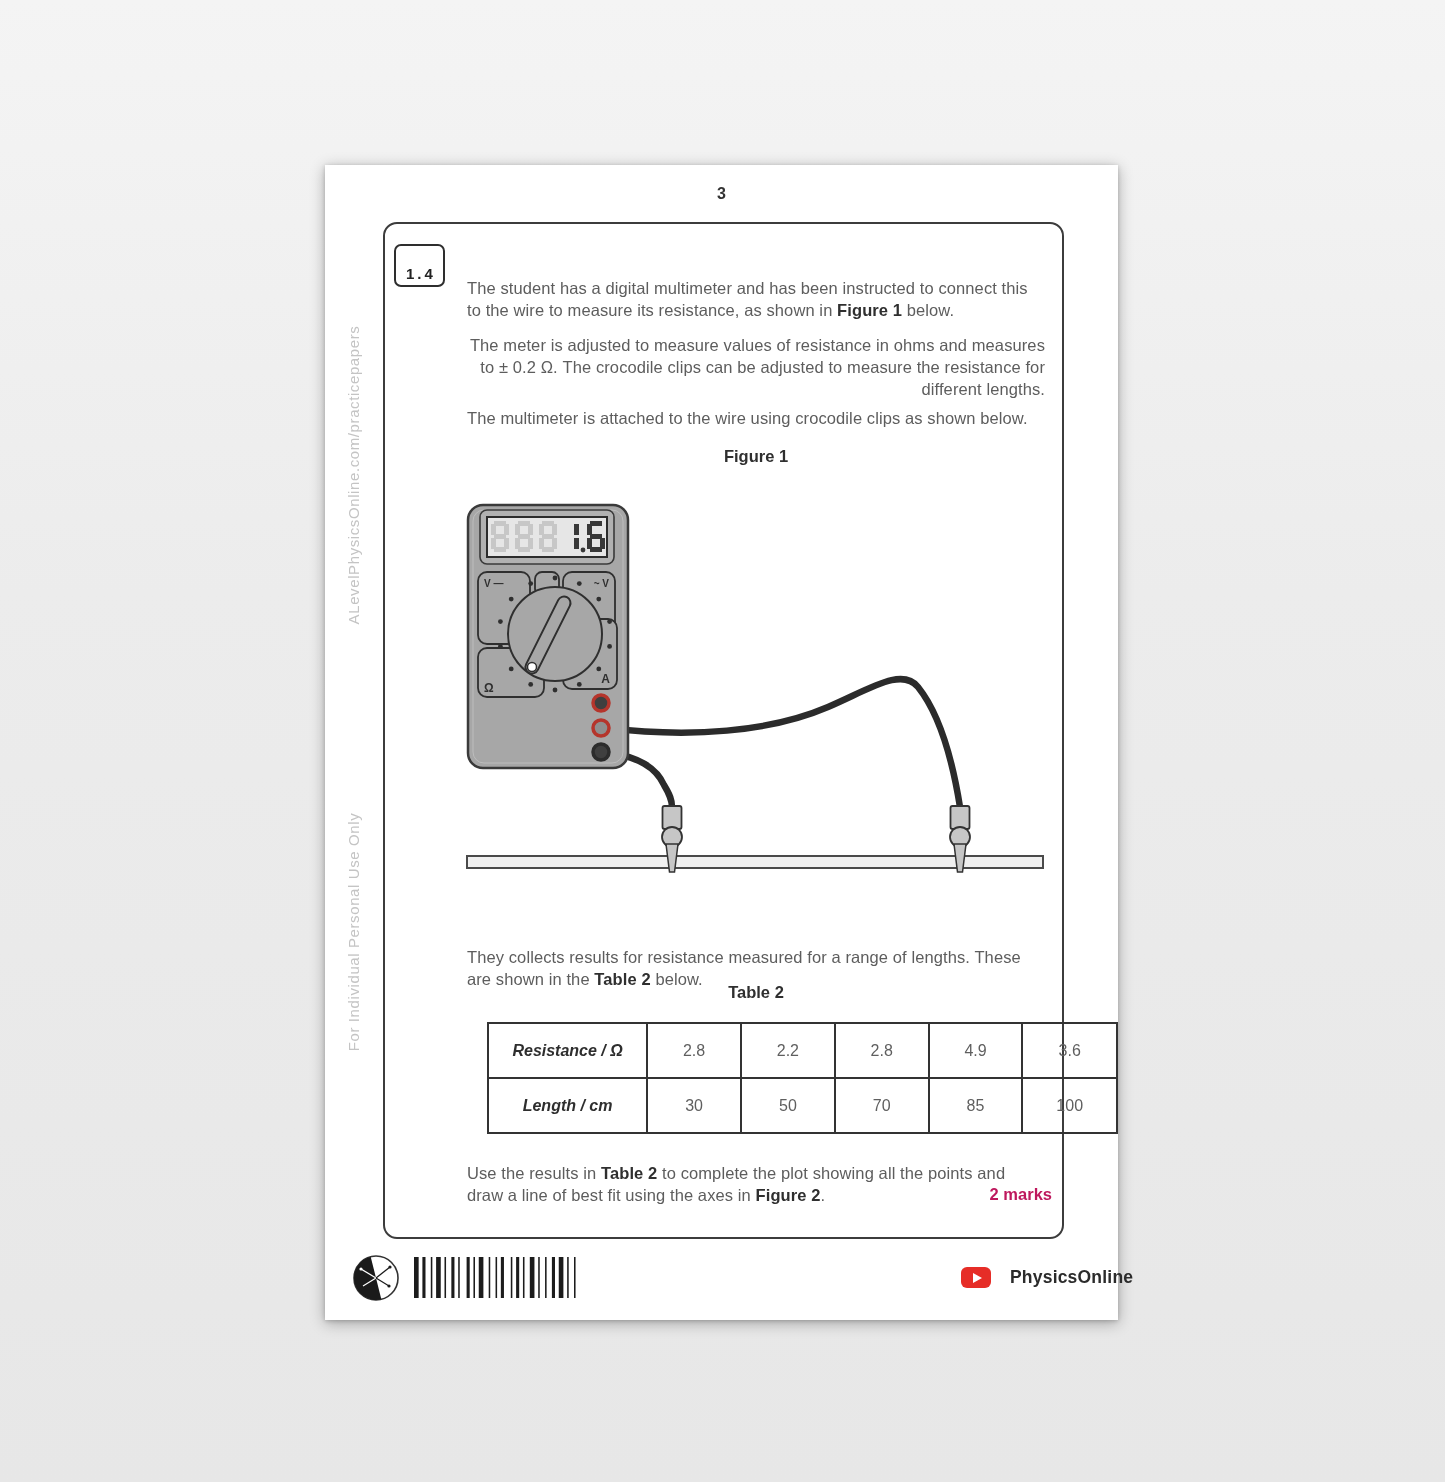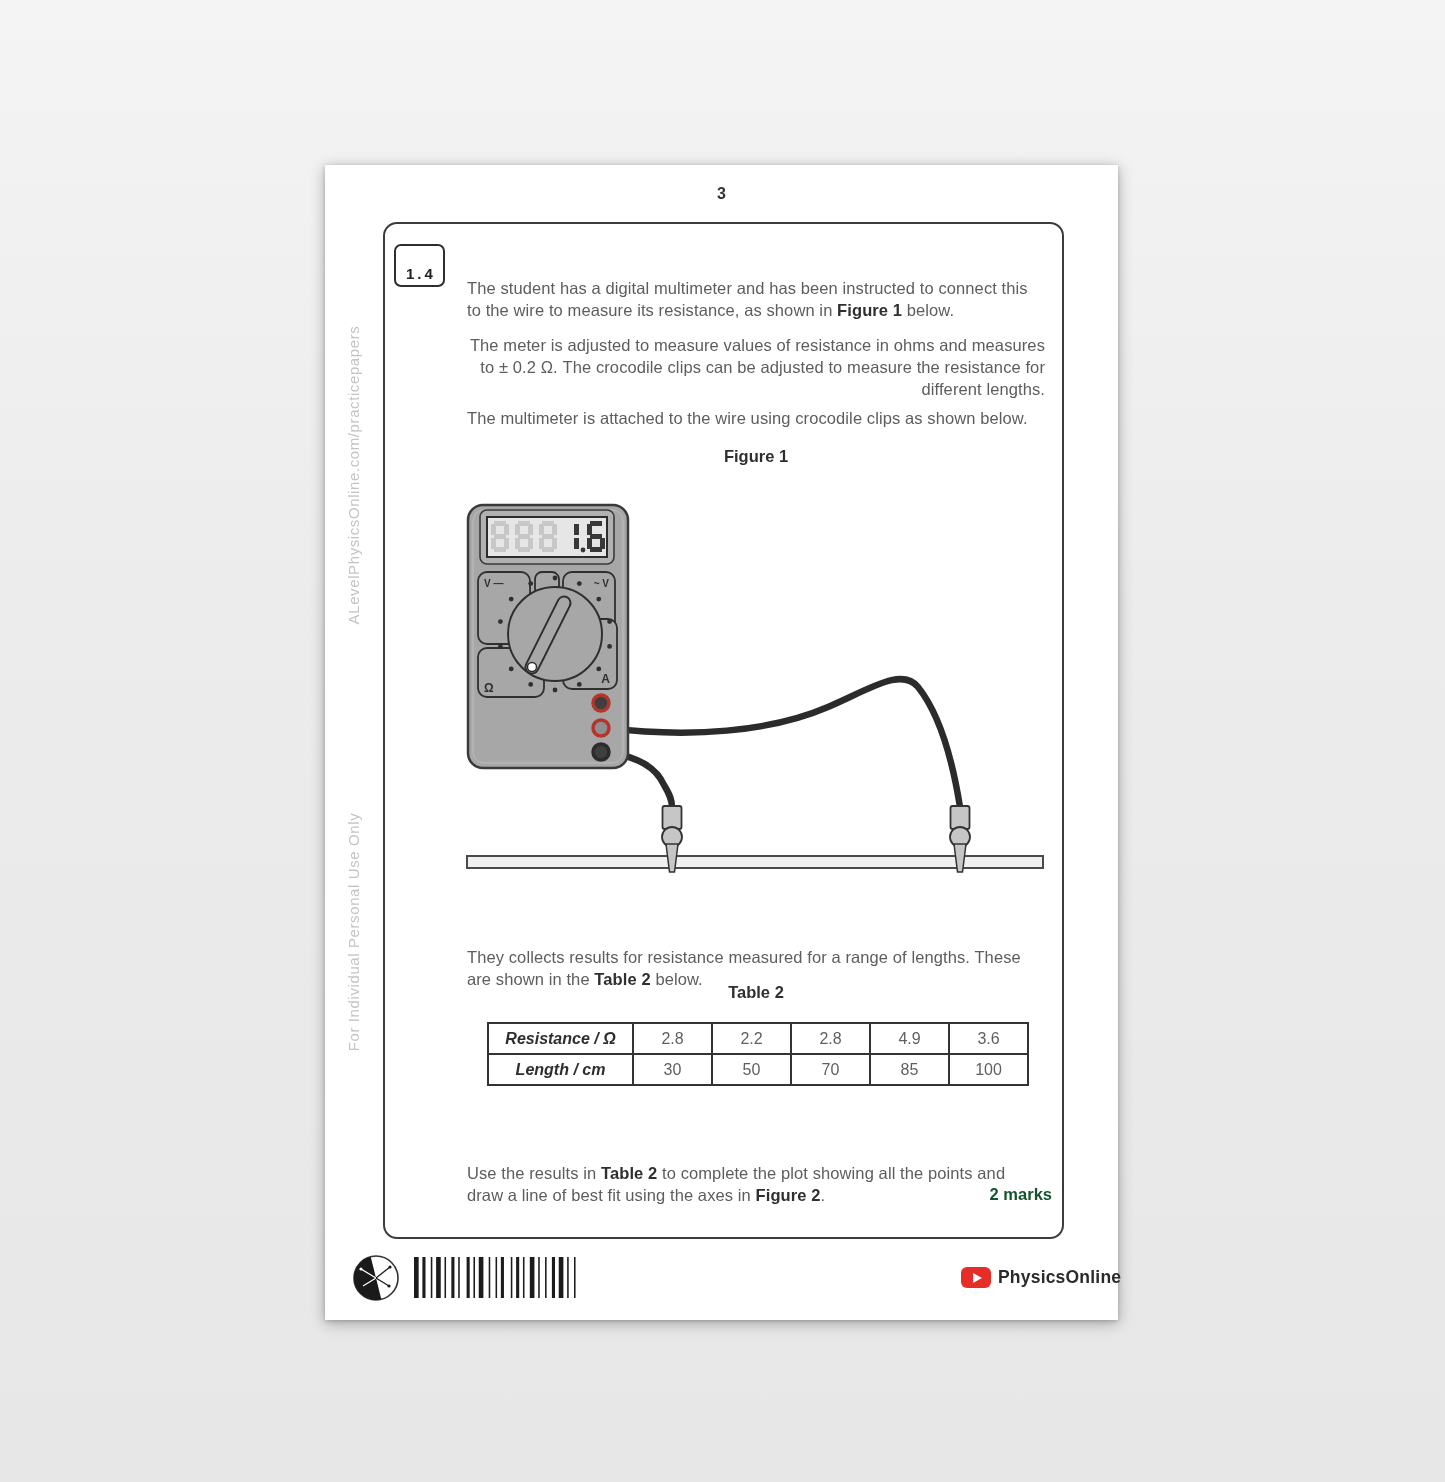--- a/index.html
+++ b/index.html
@@ -47,45 +47,45 @@
     font-size:16.5px;font-weight:bold;color:#2f2f2f;
   }
   .cap1{top:282px;} .cap2{top:818px;}
   .fig-svg{position:absolute;left:135px;top:330px;}
   table.t2{
     position:absolute;left:162px;top:857px;border-collapse:collapse;
     font-size:16px;color:#5f5f5f;table-layout:fixed;
   }
   table.t2 td{
     border:2px solid #333;height:29px;text-align:center;vertical-align:middle;
-    padding:0;
+    padding:12px;
   }
   table.t2 td.hd{
     width:143px;font-weight:bold;font-style:italic;color:#2e2e2e;font-size:16px;
   }
   table.t2 td.v{width:77px;}
   .marks{
     position:absolute;top:1020px;right:66px;
-    font-size:16.5px;font-weight:bold;color:#14532d;text-align:center;
+    font-size:16.5px;font-weight:bold;color:#be185d;text-align:center;
   }
   .logo{position:absolute;left:27px;top:1089px;}
   .barcode{position:absolute;left:89px;top:1092px;width:164px;height:41px;overflow:hidden;}
   .brand{
     position:absolute;left:636px;top:1102px;display:flex;align-items:center;
   }
   .yt-icon{
     width:30px;height:21px;background:#e62d27;border-radius:6px;
     display:flex;align-items:center;justify-content:center;flex:0 0 auto;
   }
   .yt-icon .tri{
     width:0;height:0;border-left:9px solid #fff;
     border-top:5.5px solid transparent;border-bottom:5.5px solid transparent;
     margin-left:2px;
   }
-  .brand-text{margin-left:7px;font-size:17.5px;font-weight:bold;color:#2b2b2b;letter-spacing:.2px;}
+  .brand-text{margin-left:19px;font-size:17.5px;font-weight:bold;color:#2b2b2b;letter-spacing:.2px;}
 </style>
 </head>
 <body>
 
 <div class="page">
 
   <div class="page-number">3</div>
 
   <div class="watermark wm-top">ALevelPhysicsOnline.com/practicepapers</div>
   <div class="watermark wm-bottom">For Individual Personal Use Only</div>

